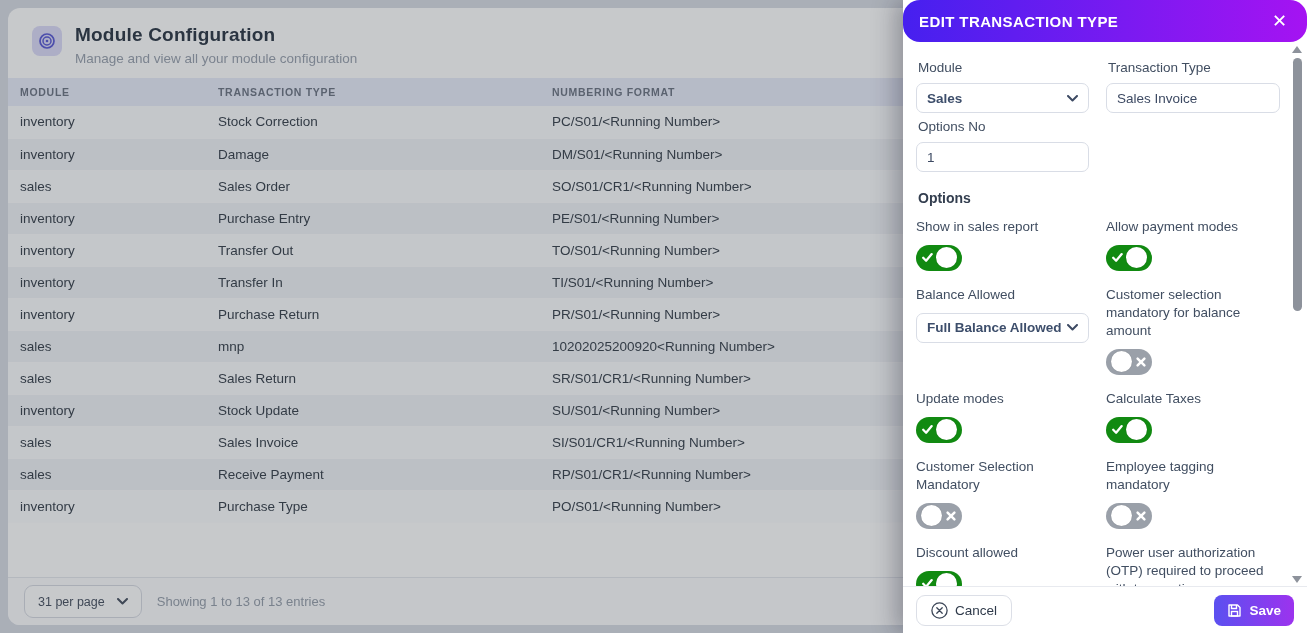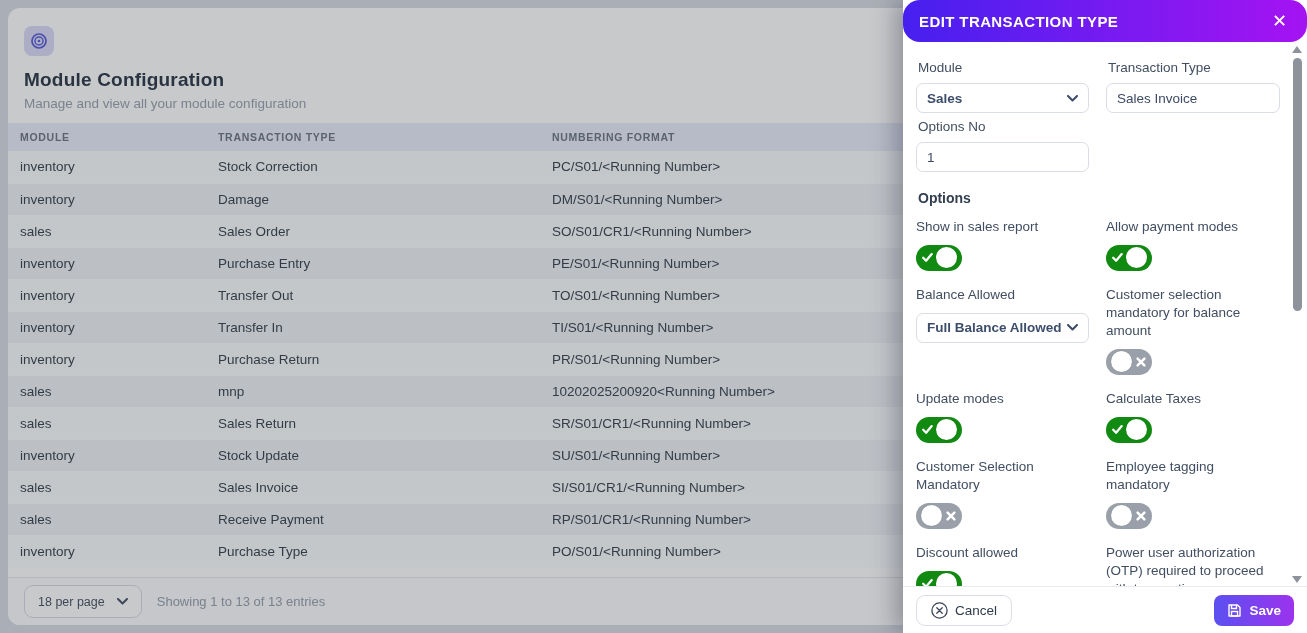--- a/index.html
+++ b/index.html
@@ -1,20 +1,20 @@
 <!DOCTYPE html>
 <html><head>
 <meta charset="utf-8">
 <style>
   * { margin:0; padding:0; box-sizing:border-box; }
   html,body { width:1307px; height:633px; overflow:hidden; font-family:"Liberation Sans", sans-serif; background:#d9dde5; }
 
   
   .card { position:absolute; left:8px; top:8px; right:8px; bottom:8px; background:#ffffff; border-radius:12px; overflow:hidden; }
-  .card-header { display:flex; align-items:flex-start; gap:13px; padding:16px 20px 12px 16px;flex-direction:column; }
+  .card-header { display:flex; align-items:flex-start; gap:13px; padding:16px 20px 12px 24px; }
   .app-icon { width:30px; height:30px; border-radius:8px; background:#dcdbf8; display:flex; align-items:center; justify-content:center; flex:0 0 auto; margin-top:2px; }
   .page-title { font-size:19px; font-weight:bold; color:#2e3947; letter-spacing:.2px; }
   .page-subtitle { font-size:13.5px; color:#9aa2af; margin-top:5px; }
 
   table { width:100%; border-collapse:collapse; table-layout:fixed; }
   col.c1 { width:198px; } col.c2 { width:334px; } col.c3 { width:auto; }
   thead th { background:#e9ecfa; color:#6e7685; font-size:10.5px; font-weight:bold; letter-spacing:.7px; text-align:left; padding:8px 6px 8px 12px; text-transform:uppercase; }
   tbody td { font-size:13.5px; color:#3a434e; padding:0 6px 0 12px; height:32px; border-bottom:1px solid #fdfdfe; white-space:nowrap; overflow:hidden; }
   tbody tr:nth-child(odd)  { background:#fbfcfe; }
   tbody tr:nth-child(even) { background:#f1f3f7; }
@@ -169,21 +169,21 @@
   <tr>
     <td>inventory</td>
     <td>Purchase Type</td>
     <td>PO/S01/&lt;Running Number&gt;</td>
   </tr>
 </tbody>
   </table>
 
   <div class="card-footer">
     <button class="per-page">
-      <span>18 per page</span>
+      <span>31 per page</span>
       <svg width="11" height="7" viewBox="0 0 11 7">
           <path d="M1 1l4.5 4.5L10 1" fill="none" stroke="#4a5363" stroke-width="2" stroke-linecap="round" stroke-linejoin="round"></path>
         </svg>
     </button>
     <span class="entries-summary">Showing 1 to 13 of 13 entries</span>
   </div>
 </div>
 
 <div class="overlay"></div>
 

